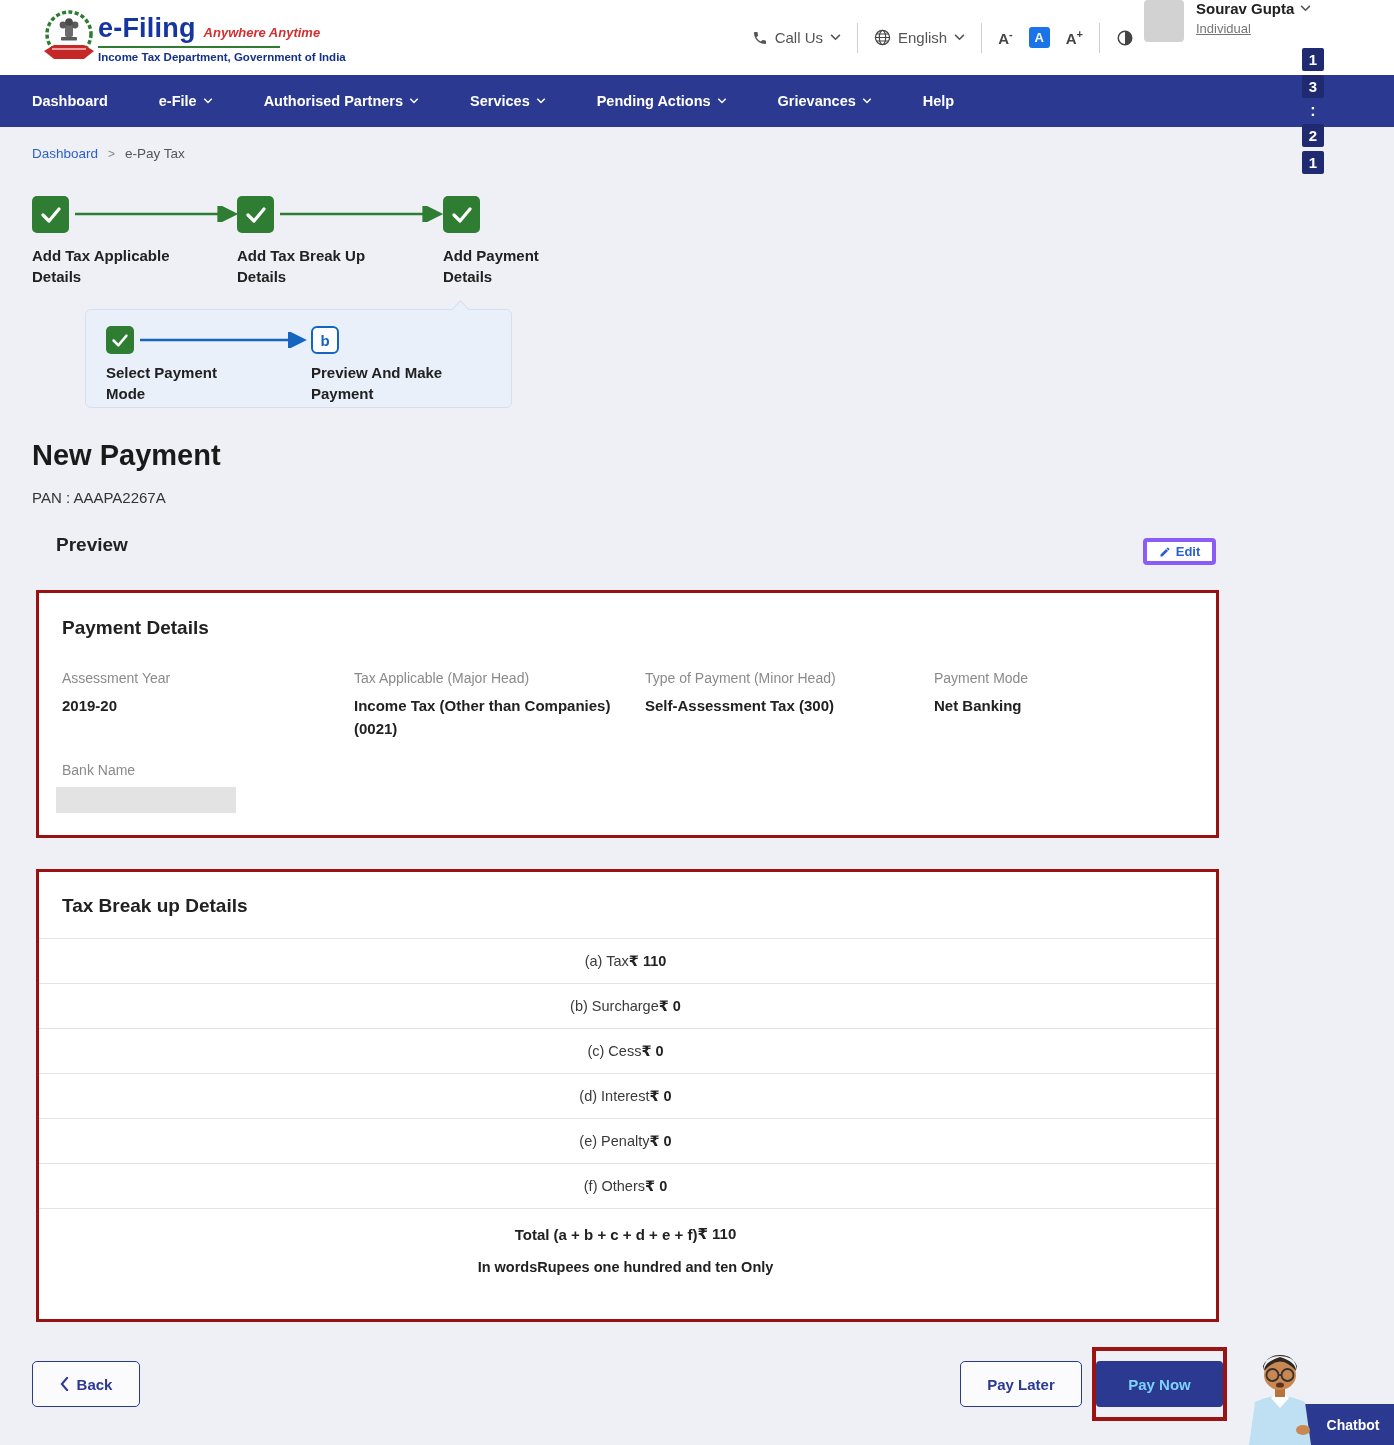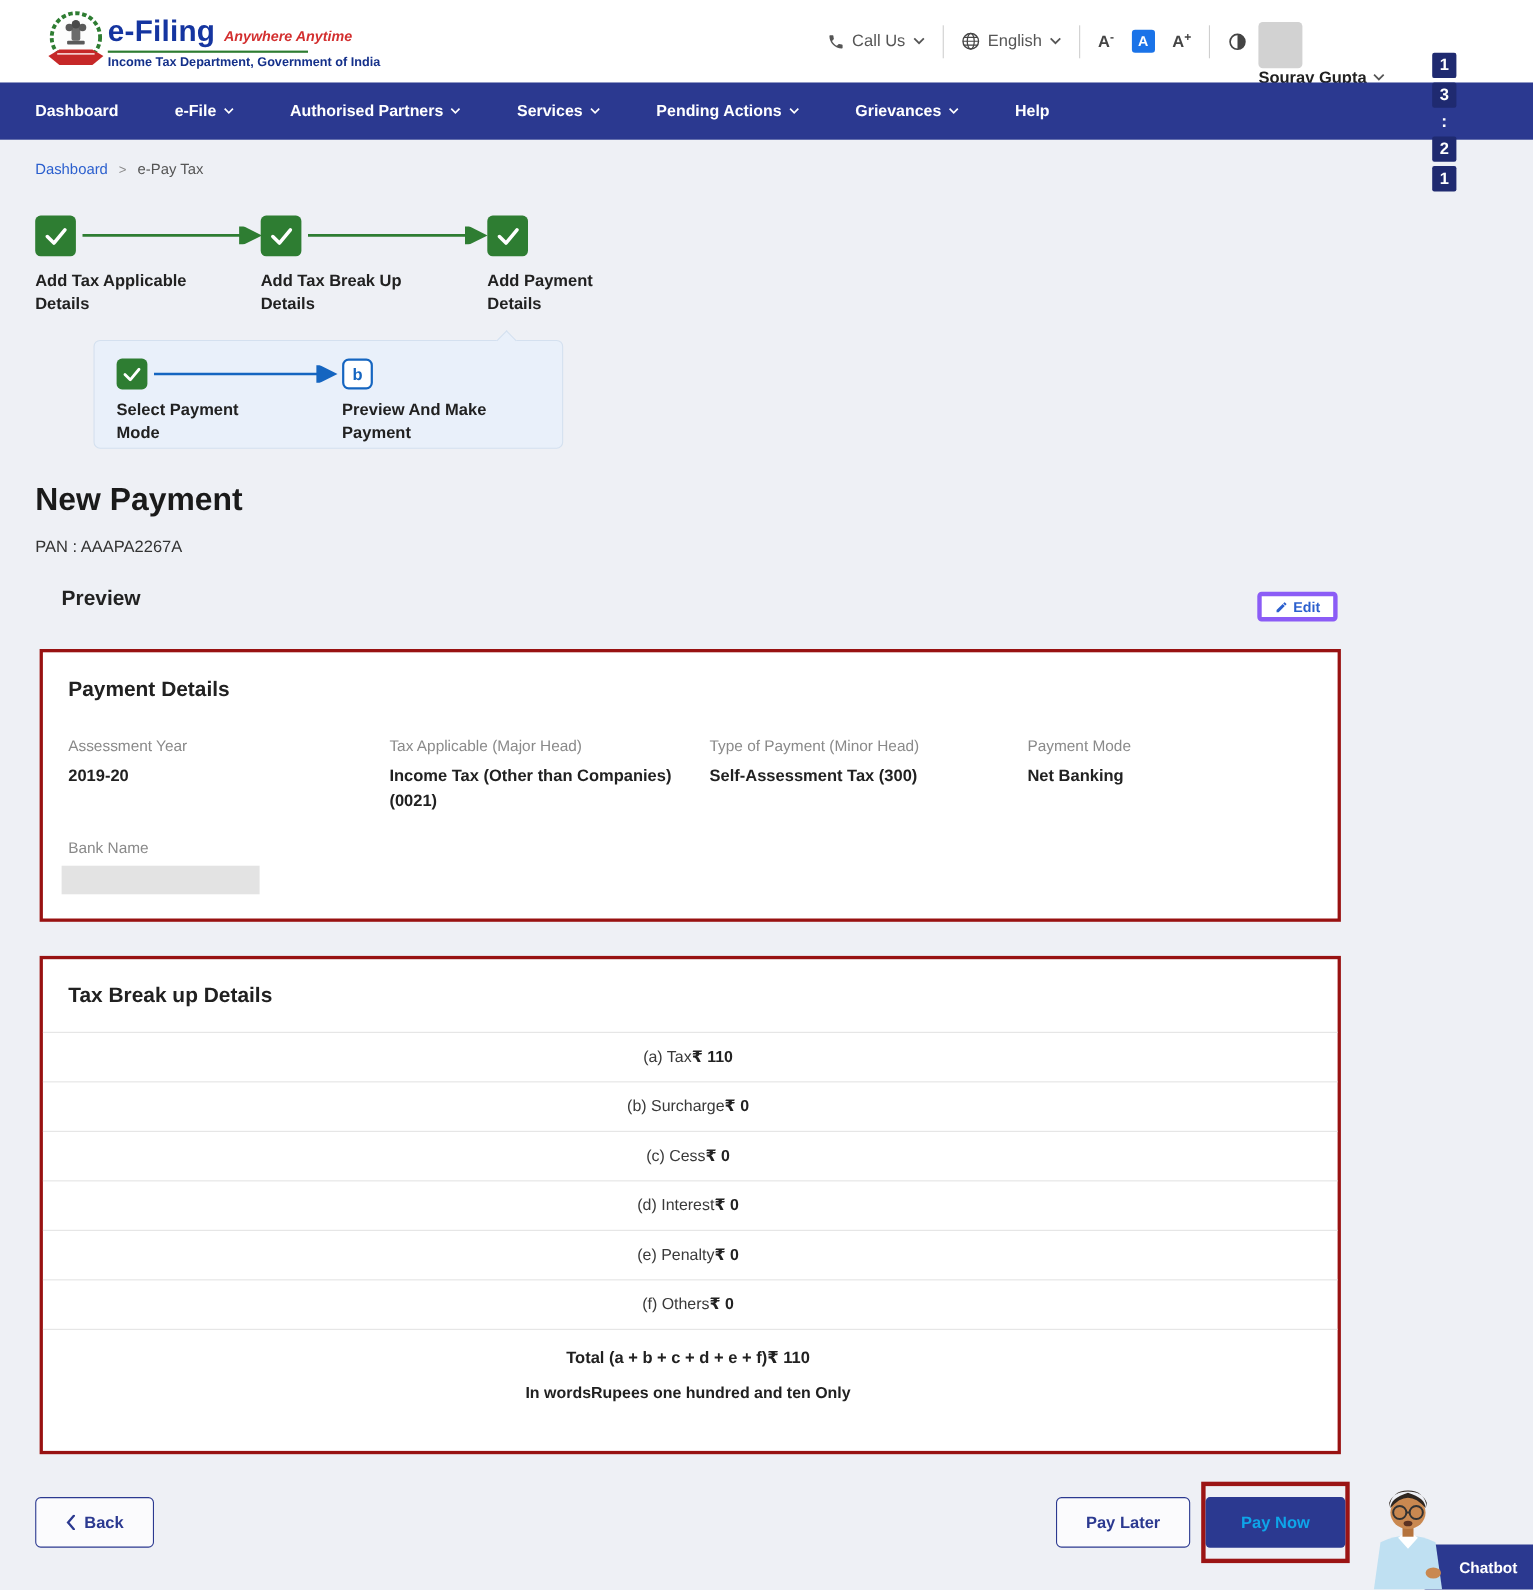--- a/index.html
+++ b/index.html
@@ -21,21 +21,21 @@
   .brand-rule { height:2px; background:#2e7d32; margin:2px 0 3px; width:182px; }
   .brand-sub { font-size:11.5px; font-weight:700; color:#14308a; }
 
   .header-right { position:absolute; right:260px; top:0; height:75px; display:flex; align-items:center; gap:16px; }
   .hdr-item { display:flex; align-items:center; gap:7px; color:#555; font-size:15px; cursor:pointer; }
   .vdiv { width:1px; height:30px; background:#cfcfcf; }
   .font-btn { font-size:15px; font-weight:700; color:#444; cursor:pointer; position:relative; }
   .font-sign { font-size:11px; vertical-align:super; }
   .font-normal { width:21px; height:21px; background:#1a73e8; color:#fff; border-radius:3px;
                  display:flex; align-items:center; justify-content:center; font-size:13px; font-weight:700; }
-  .user-wrap { position:absolute; right:40px; top:20px; display:flex; width:210px;flex-direction:column; }
+  .user-wrap { position:absolute; right:40px; top:0; display:flex; gap:12px; width:210px; }
   .avatar { width:40px; height:42px; background:#d2d2d2; border-radius:4px; flex:none; }
   .user-name-row { display:flex; align-items:center; gap:6px; font-size:15px; font-weight:700; color:#212121; }
   .user-type { font-size:13px; color:#757575; margin-top:4px;text-decoration:underline; }
 
   
   .navbar { position:absolute; top:75px; left:0; width:1394px; height:52px; background:#2b3990;
             display:flex; align-items:center; padding:0 36px 0 32px; }
   .nav-item { display:flex; align-items:center; gap:6px; color:#fff; font-size:14.5px; font-weight:700;
               margin-right:51px; cursor:pointer; white-space:nowrap; }
   .session { margin-left:auto; display:flex; align-items:center; gap:4px; color:#fff; font-size:14px; font-weight:700;flex-direction:column; }
@@ -100,21 +100,21 @@
   .tax-words .tax-label, .tax-words .tax-value { font-weight:700; font-size:14.5px; color:#212121; }
 
   
   .btn { display:flex; align-items:center; justify-content:center; gap:8px; border-radius:5px;
          font-size:15px; font-weight:700; cursor:pointer; }
   .btn-outline { background:#fbfbfd; border:1px solid #2b3990; color:#2b3990; }
   .back-btn { position:absolute; top:1361px; left:32px; width:108px; height:46px; }
   .paylater-btn { position:absolute; top:1361px; left:960px; width:122px; height:46px; }
   .paynow-annot { position:absolute; top:1347px; left:1092px; width:135px; height:74px;
                   border:4px solid #9b1414; display:flex; align-items:center; justify-content:center; }
-  .paynow-btn { width:133px; height:46px; background:#2b3990; color:#0ea5e9; border:none; border-radius:4px; }
+  .paynow-btn { width:133px; height:46px; background:#2b3990; color:#7dd3fc; border:none; border-radius:4px; }
 
   
   .chatbot-bar { position:absolute; top:1404px; left:1294px; width:100px; height:41px; background:#2b3990;
                  color:#fff; font-size:14px; font-weight:700; display:flex; align-items:center;
                  justify-content:center; padding-left:18px; border-radius:2px 0 0 2px; cursor:pointer; }
   .chatbot-avatar { position:absolute; top:1350px; left:1241px; width:78px; height:95px; z-index:2; }
 </style>
 </head>
 <body>
 

